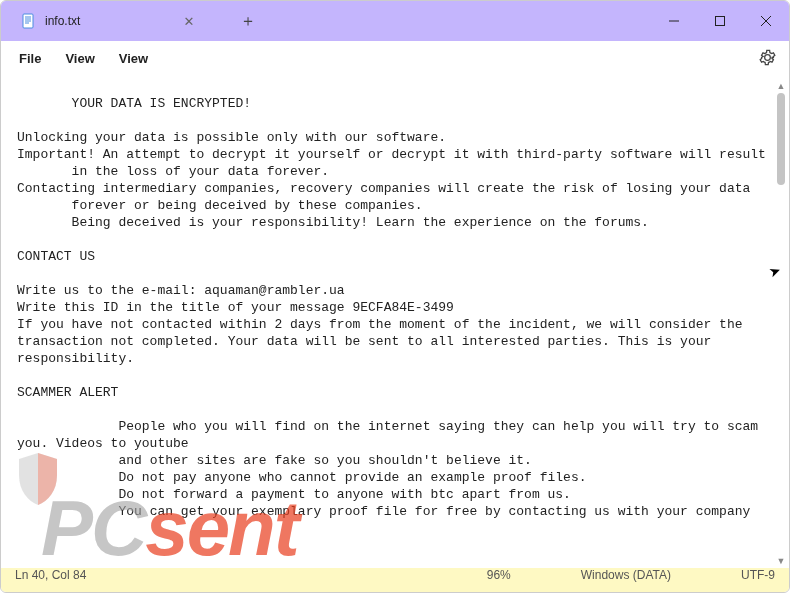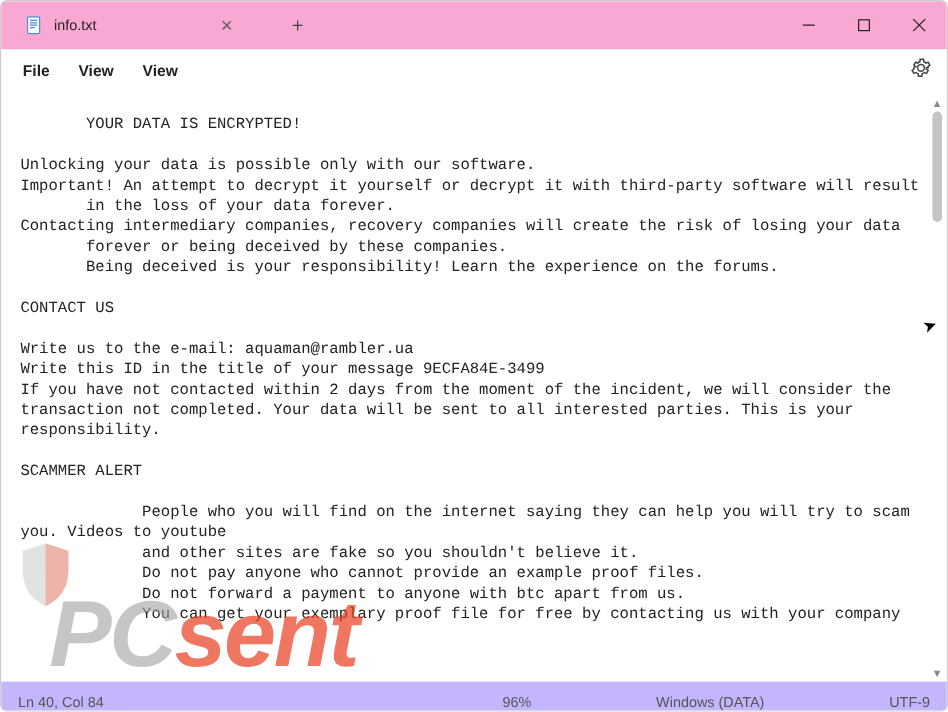--- a/index.html
+++ b/index.html
@@ -5,21 +5,21 @@
     * { margin: 0; padding: 0; box-sizing: border-box; }
     body {
       width: 790px; height: 593px;
       font-family: "Segoe UI", Arial, sans-serif;
       background: #fff;
       position: relative; overflow: hidden;
       border: 1px solid #ccc; border-radius: 6px;
     }
     .titlebar {
       height: 40px; display: flex; align-items: center;
-      background: #f9a8d4; position: relative;
+      background: #c4b5fd; position: relative;
     }
     .tab {
       display: flex; align-items: center; gap: 8px;
       padding: 0 12px; height: 100%;
       margin-left: 8px; min-width: 200px;
     }
     .tab .icon { width: 16px; height: 16px; display: inline-flex; }
     .tab-title { font-size: 12px; color: #222; flex: 1; }
     .tab-close {
       width: 16px; height: 16px; display: inline-flex;
@@ -84,23 +84,23 @@
     .scroll-arrow {
       position: absolute; left: 0; width: 14px; height: 14px;
       display: flex; align-items: center; justify-content: center;
       font-size: 9px; color: #888;
     }
     .scroll-arrow.up { top: 0; }
     .scroll-arrow.down { bottom: 0; }
 
     .statusbar {
       position: absolute; bottom: 0; left: 0; right: 0; height: 24px;
-      display: flex; align-items: flex-end;
-      font-size: 12px; color: #555; background: #c4b5fd;
-      padding: 0 14px; gap: 104px;
+      display: flex; align-items: flex-start;
+      font-size: 12px; color: #555; background: #fef9c3;
+      padding: 0 14px; gap: 70px;
     }
     .statusbar .sp { flex: 1; }
     .status-cell { white-space: nowrap; }
 
     .watermark {
       position: absolute; left: 40px; bottom: 18px;
       font-family: Arial, sans-serif; font-size: 78px;
       font-weight: bold; font-style: italic;
       color: rgba(160,160,160,0.6);
       letter-spacing: -2px; pointer-events: none;

